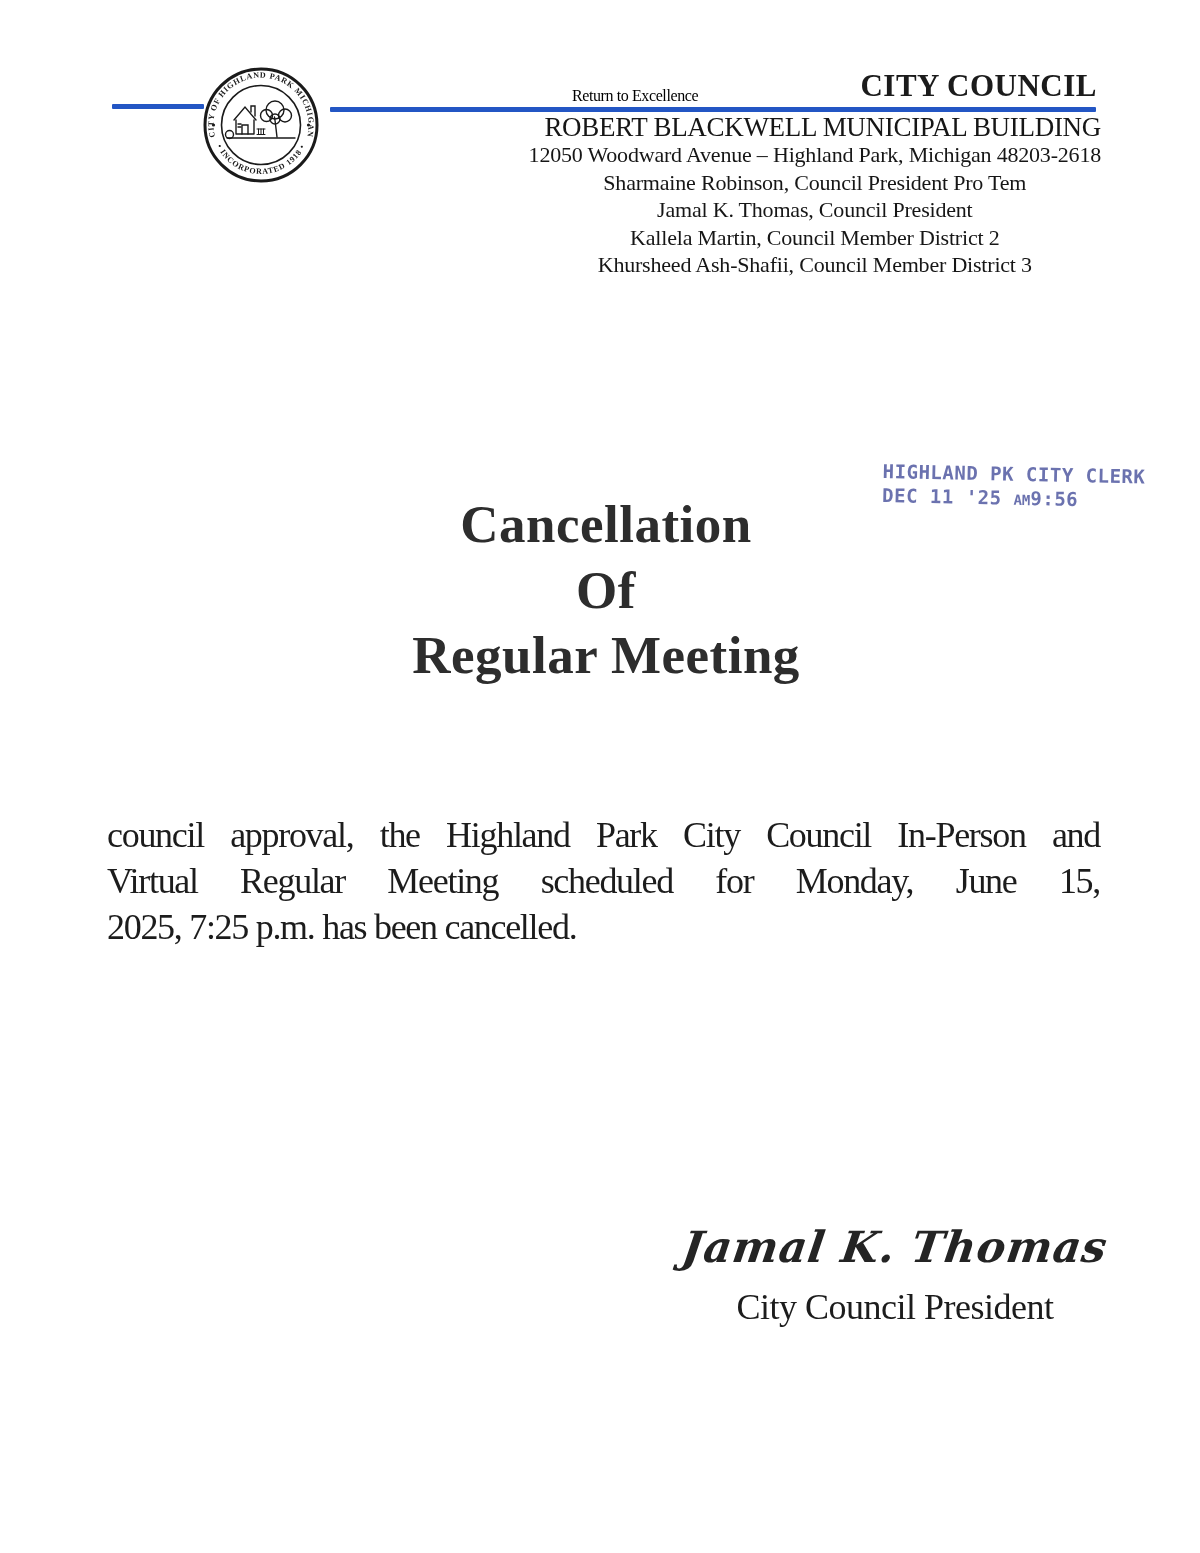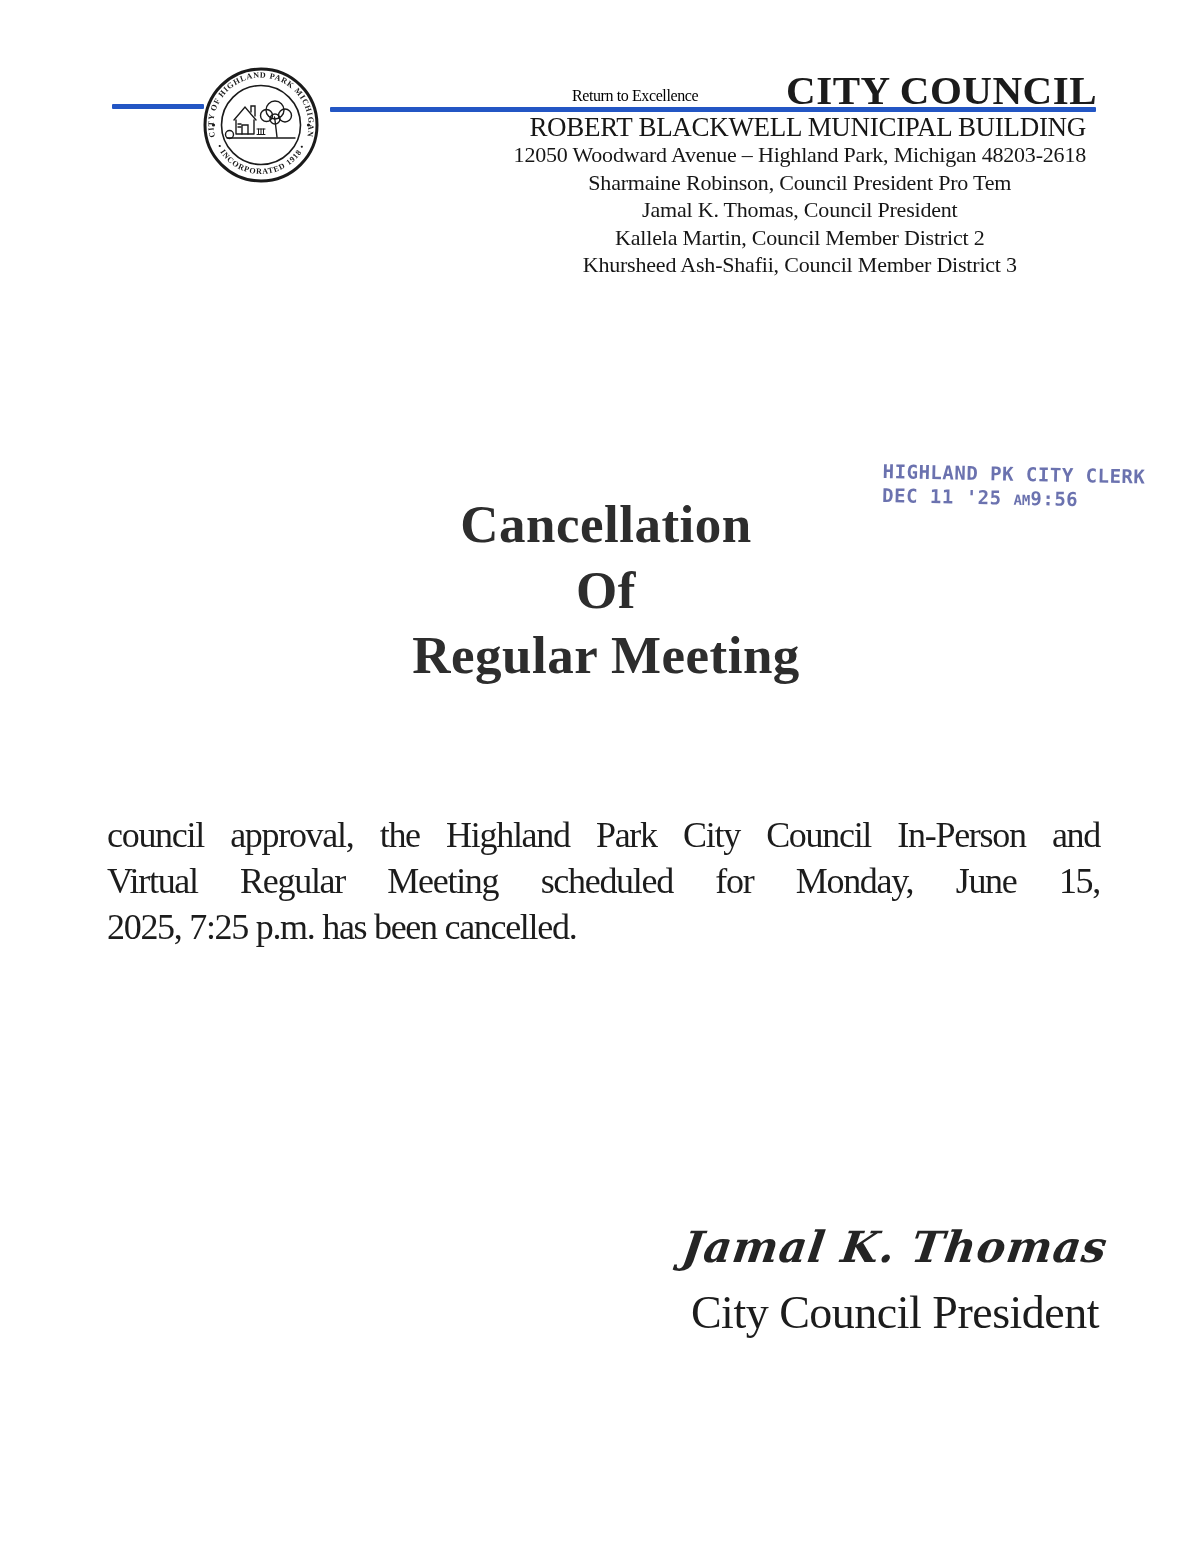--- a/index.html
+++ b/index.html
@@ -16,25 +16,25 @@
   .rule-right { left:330px; top:107px; width:766px; }
 
   .seal { position:absolute; left:201px; top:64px; width:120px; height:122px; }
 
   .tagline {
     position:absolute; left:572px; top:87px;
     font-size:16px; letter-spacing:-0.4px; color:#000000;
   }
   .masthead-title {
     position:absolute; right:103px; top:70px;
-    font-size:41px; font-weight:bold; line-height:1; color:#1b1b1b;
+    font-size:31px; font-weight:bold; line-height:1; color:#1b1b1b;
     letter-spacing:0.5px; white-space:nowrap;margin-left:28px;
   }
   .info-block {
-    position:absolute; right:114px; top:114px;
+    position:absolute; right:99px; top:114px;
     text-align:right; line-height:27.4px; color:#161616;
     white-space:nowrap;
   }
   .info-building { font-size:27px; letter-spacing:-0.3px; }
   .info-line     { font-size:22px; letter-spacing:-0.2px;text-align:center; }
 
   
   .stamp {
     position:absolute; left:883px; top:459px;
     transform:rotate(1.2deg); transform-origin:left top;
@@ -59,21 +59,21 @@
   .body-text .jline { text-align:justify; text-align-last:justify; }
   .body-text .jline.last { text-align-last:left; }
 
   
   .signature { position:absolute; left:660px; top:1222px; width:470px; text-align:center; }
   .sig-name {
     font-family:"DejaVu Serif", cursive;
     font-style:italic; font-weight:bold; font-size:43px; color:#242424;
     transform:skewX(-8deg); letter-spacing:1px; white-space:nowrap;
   }
-  .sig-role { margin-top:14px; font-size:46px; letter-spacing:-0.5px; color:#1c1c1c; white-space:nowrap; }
+  .sig-role { margin-top:14px; font-size:36px; letter-spacing:-0.5px; color:#1c1c1c; white-space:nowrap; }
 </style>
 </head>
 <body>
 
 <div class="page">
 
   <div class="rule rule-left"></div>
   <div class="rule rule-right"></div>
 
   <svg class="seal" viewBox="0 0 120 120">

